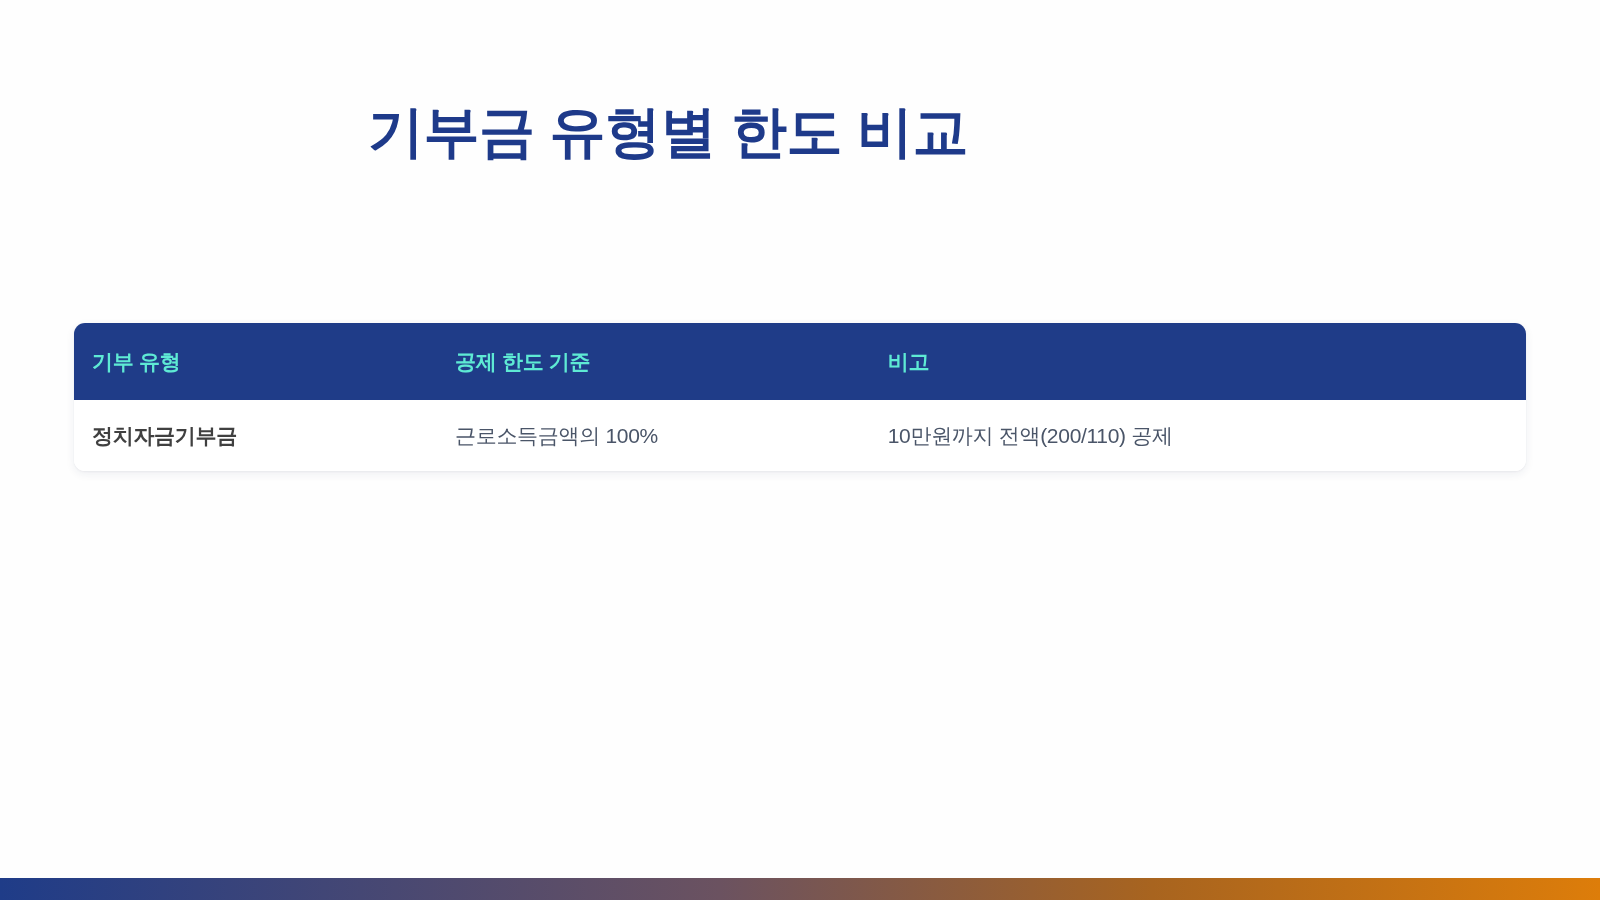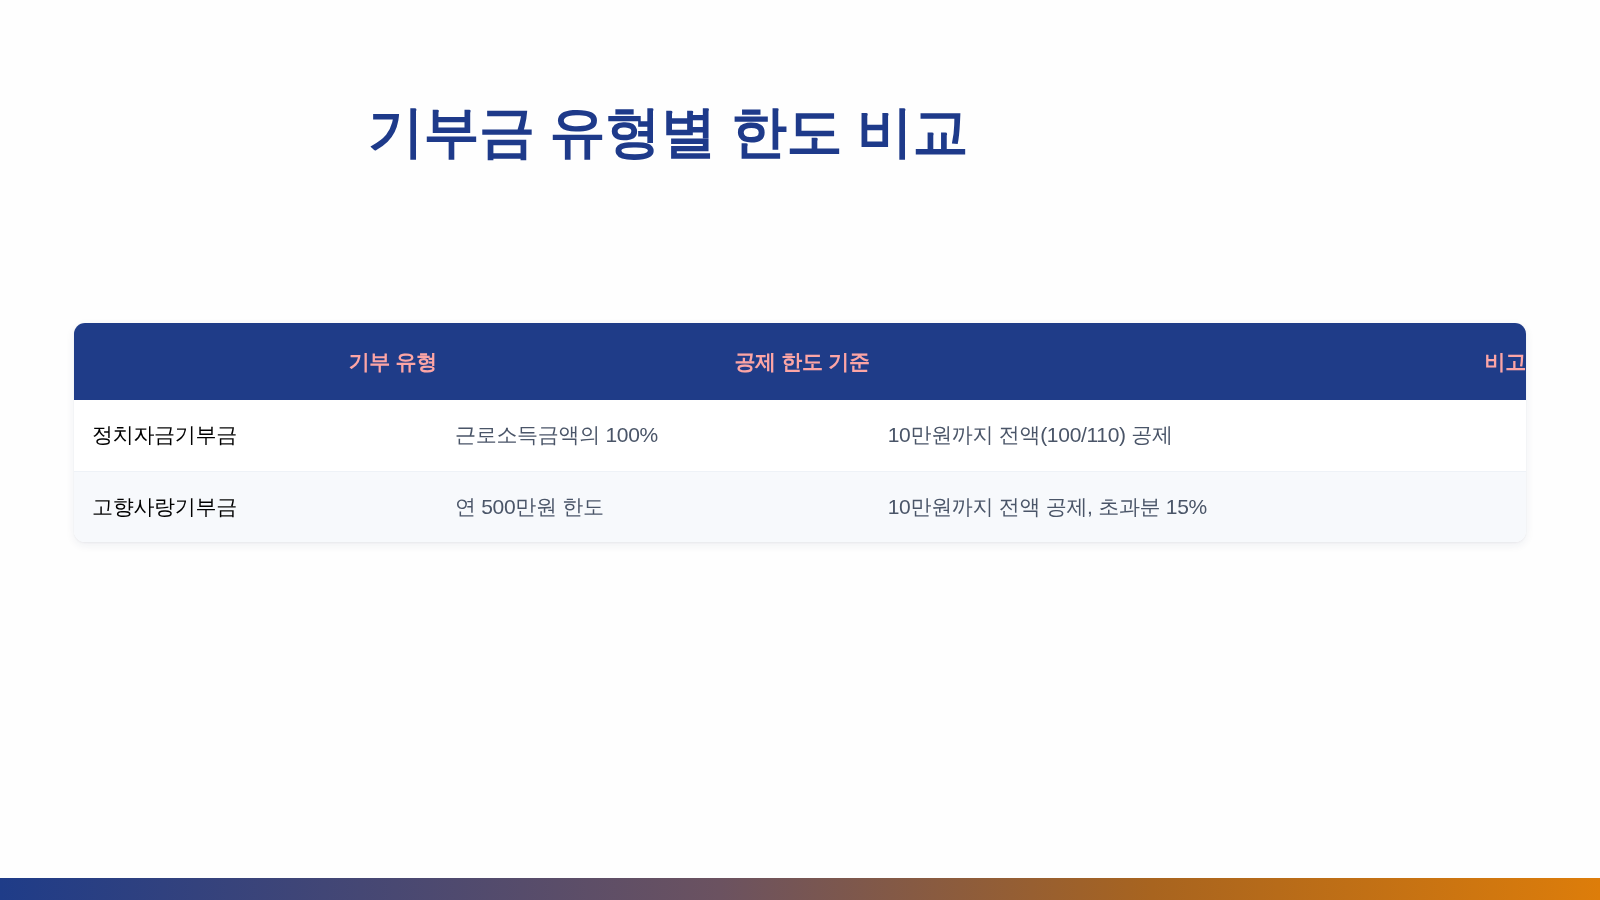--- a/index.html
+++ b/index.html
@@ -59,22 +59,22 @@
 
   table.compare-table col.c1 { width: 25.0%; }
   table.compare-table col.c2 { width: 29.8%; }
   table.compare-table col.c3 { width: 45.2%; }
 
   thead tr {
     background: #1f3c88;
   }
 
   thead th {
-    text-align: right;
-    color: #fca5a5;
+    text-align: left;
+    color: #5eead4;
     font-size: 21px;
     font-weight: 700;
     padding: 23px 0 23px 18px;
     letter-spacing: -0.3px;
     height: 31px;
     box-sizing: content-box;
   }
 
   tbody tr {
     height: 71px;
@@ -87,22 +87,22 @@
   tbody tr.even { background: #f7f9fc; }
 
   tbody td {
     padding: 0 0 0 18px;
     font-size: 21px;
     letter-spacing: -0.3px;
     vertical-align: middle;
   }
 
   tbody td.col-type {
-    font-weight: 400;
-    color: #000000;
+    font-weight: 700;
+    color: #404040;
   }
   tbody td.col-limit,
   tbody td.col-note {
     font-weight: 400;
     color: #4a5568;
     margin-top: 40px;
   }
 
   
   .bottom-bar {
@@ -132,26 +132,21 @@
         <tr>
           <th>기부 유형</th>
           <th>공제 한도 기준</th>
           <th>비고</th>
         </tr>
       </thead>
       <tbody>
         <tr class="odd">
           <td class="col-type">정치자금기부금</td>
           <td class="col-limit">근로소득금액의 100%</td>
-          <td class="col-note">10만원까지 전액(100/110) 공제</td>
-        </tr>
-        <tr class="even">
-          <td class="col-type">고향사랑기부금</td>
-          <td class="col-limit">연 500만원 한도</td>
-          <td class="col-note">10만원까지 전액 공제, 초과분 15%</td>
+          <td class="col-note">10만원까지 전액(200/110) 공제</td>
         </tr>
       </tbody>
     </table>
   </div>
 
   <div class="bottom-bar"></div>
 
 </div>
 
 </body></html>

